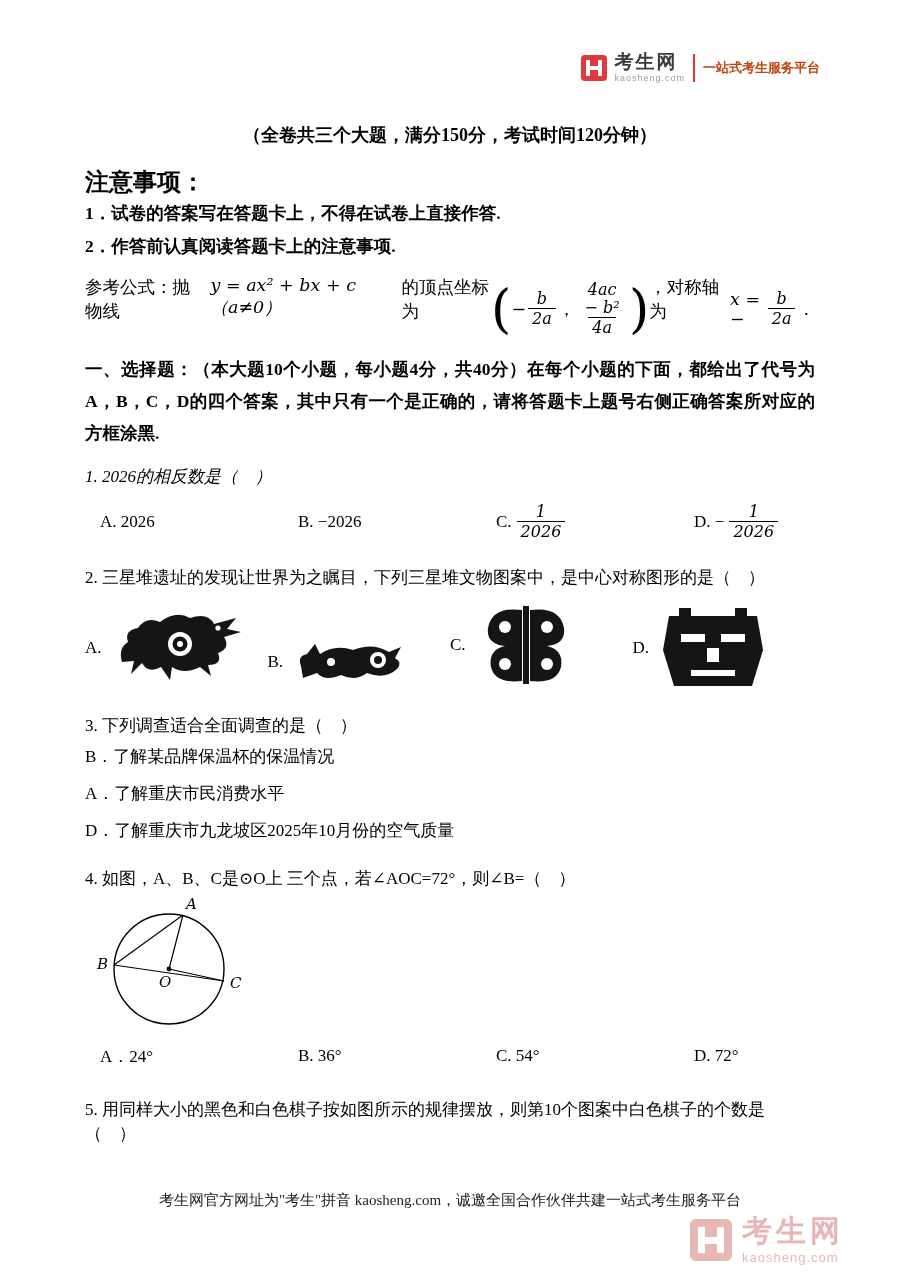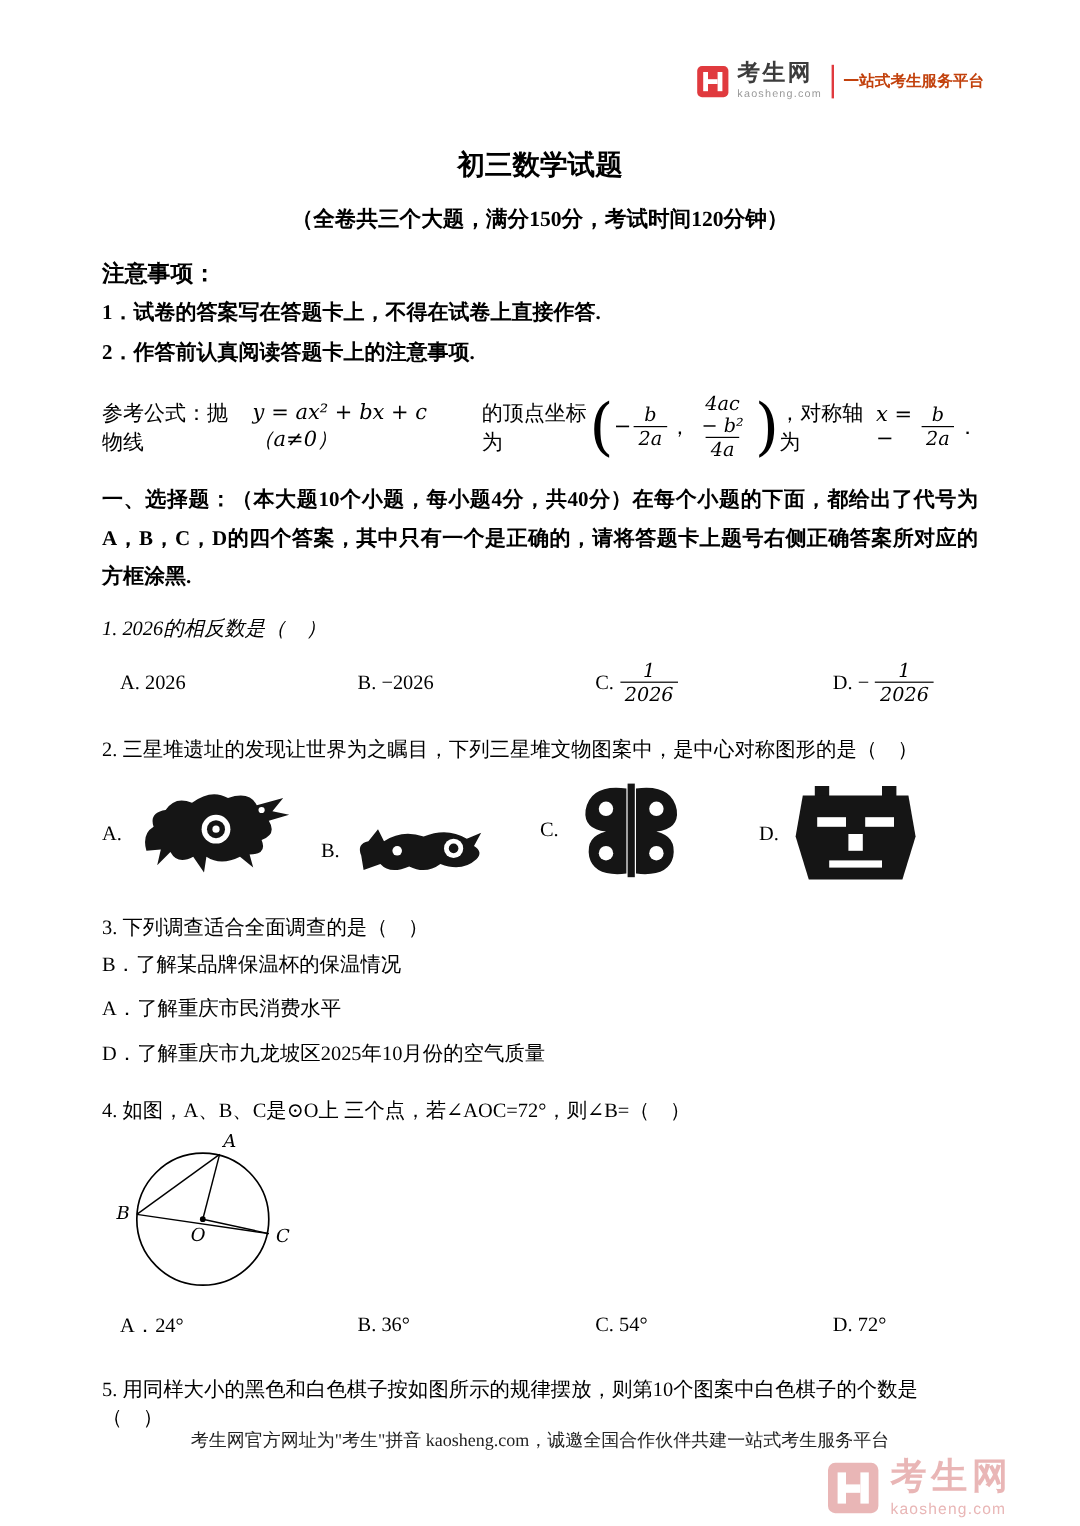--- a/index.html
+++ b/index.html
@@ -22,24 +22,24 @@
   .logo-domain { font-size:9px; color:#9a9a9a; margin-top:3px; font-family:"Liberation Sans",sans-serif; letter-spacing:1px; }
   .logo-divider { width:2px; height:28px; background:#e03a3e; margin:0 8px; }
   .logo-tagline { color:#c2410c; font-size:13px; font-weight:bold; }
 
   
   .content { padding:106px 85px 0 85px; }
   .title1 { text-align:center; font-size:23px; font-weight:bold; line-height:30px; }
   .title2 { text-align:center; font-size:23px; font-weight:bold; margin-top:16px; }
   .subtitle { text-align:center; font-size:18px; font-weight:bold; margin-top:17px; }
 
-  .notice-heading { font-size:19px; font-weight:bold; margin-top:20px; line-height:30px; }
+  .notice-heading { font-size:24px; font-weight:bold; margin-top:20px; line-height:30px; }
   .notice-item { font-size:17.5px; font-weight:600; line-height:33px; }
 
-  .formula-row { display:flex; align-items:center; margin-top:12px; font-size:17.5px; min-height:68px; flex-wrap:nowrap; }
+  .formula-row { display:flex; margin-top:12px; font-size:17.5px; min-height:68px; flex-wrap:nowrap; }
   .math { font-style:italic; font-family:"DejaVu Serif",serif; }
   .frac { display:inline-flex; flex-direction:column; align-items:center; text-align:center; margin:0 2px; font-size:16px; }
   .frac .num { padding:0 4px; line-height:1.15; }
   .frac .den { border-top:1.3px solid #000; padding:0 4px; line-height:1.2; }
   .bigparen { font-size:52px; font-weight:200; font-family:"DejaVu Serif",serif; line-height:1; }
   .fx { display:inline-flex; align-items:center; }
   .gap-l { margin-left:6px; } .gap-r { margin-right:6px; }
 
   .section-intro { font-size:17.5px; font-weight:bold; line-height:32px; margin-top:10px; text-align:justify; }
 
@@ -87,21 +87,20 @@
     <span class="logo-text">
       <span class="logo-brand">考生网</span>
       <span class="logo-domain">kaosheng.com</span>
     </span>
     <span class="logo-divider"></span>
     <span class="logo-tagline">一站式考生服务平台</span>
   </div>
 
   <div class="content">
 
-    <div class="title2">初三数学试题</div>
     <div class="subtitle">（全卷共三个大题，满分150分，考试时间120分钟）</div>
 
     <div class="notice-heading">注意事项：</div>
     <div class="notice-item">1．试卷的答案写在答题卡上，不得在试卷上直接作答.</div>
     <div class="notice-item">2．作答前认真阅读答题卡上的注意事项.</div>
 
     <div class="formula-row">
       <span>参考公式：抛物线</span>
       <span class="math gap-l gap-r">y = ax² + bx + c（a≠0）</span>
       <span>的顶点坐标为</span>

